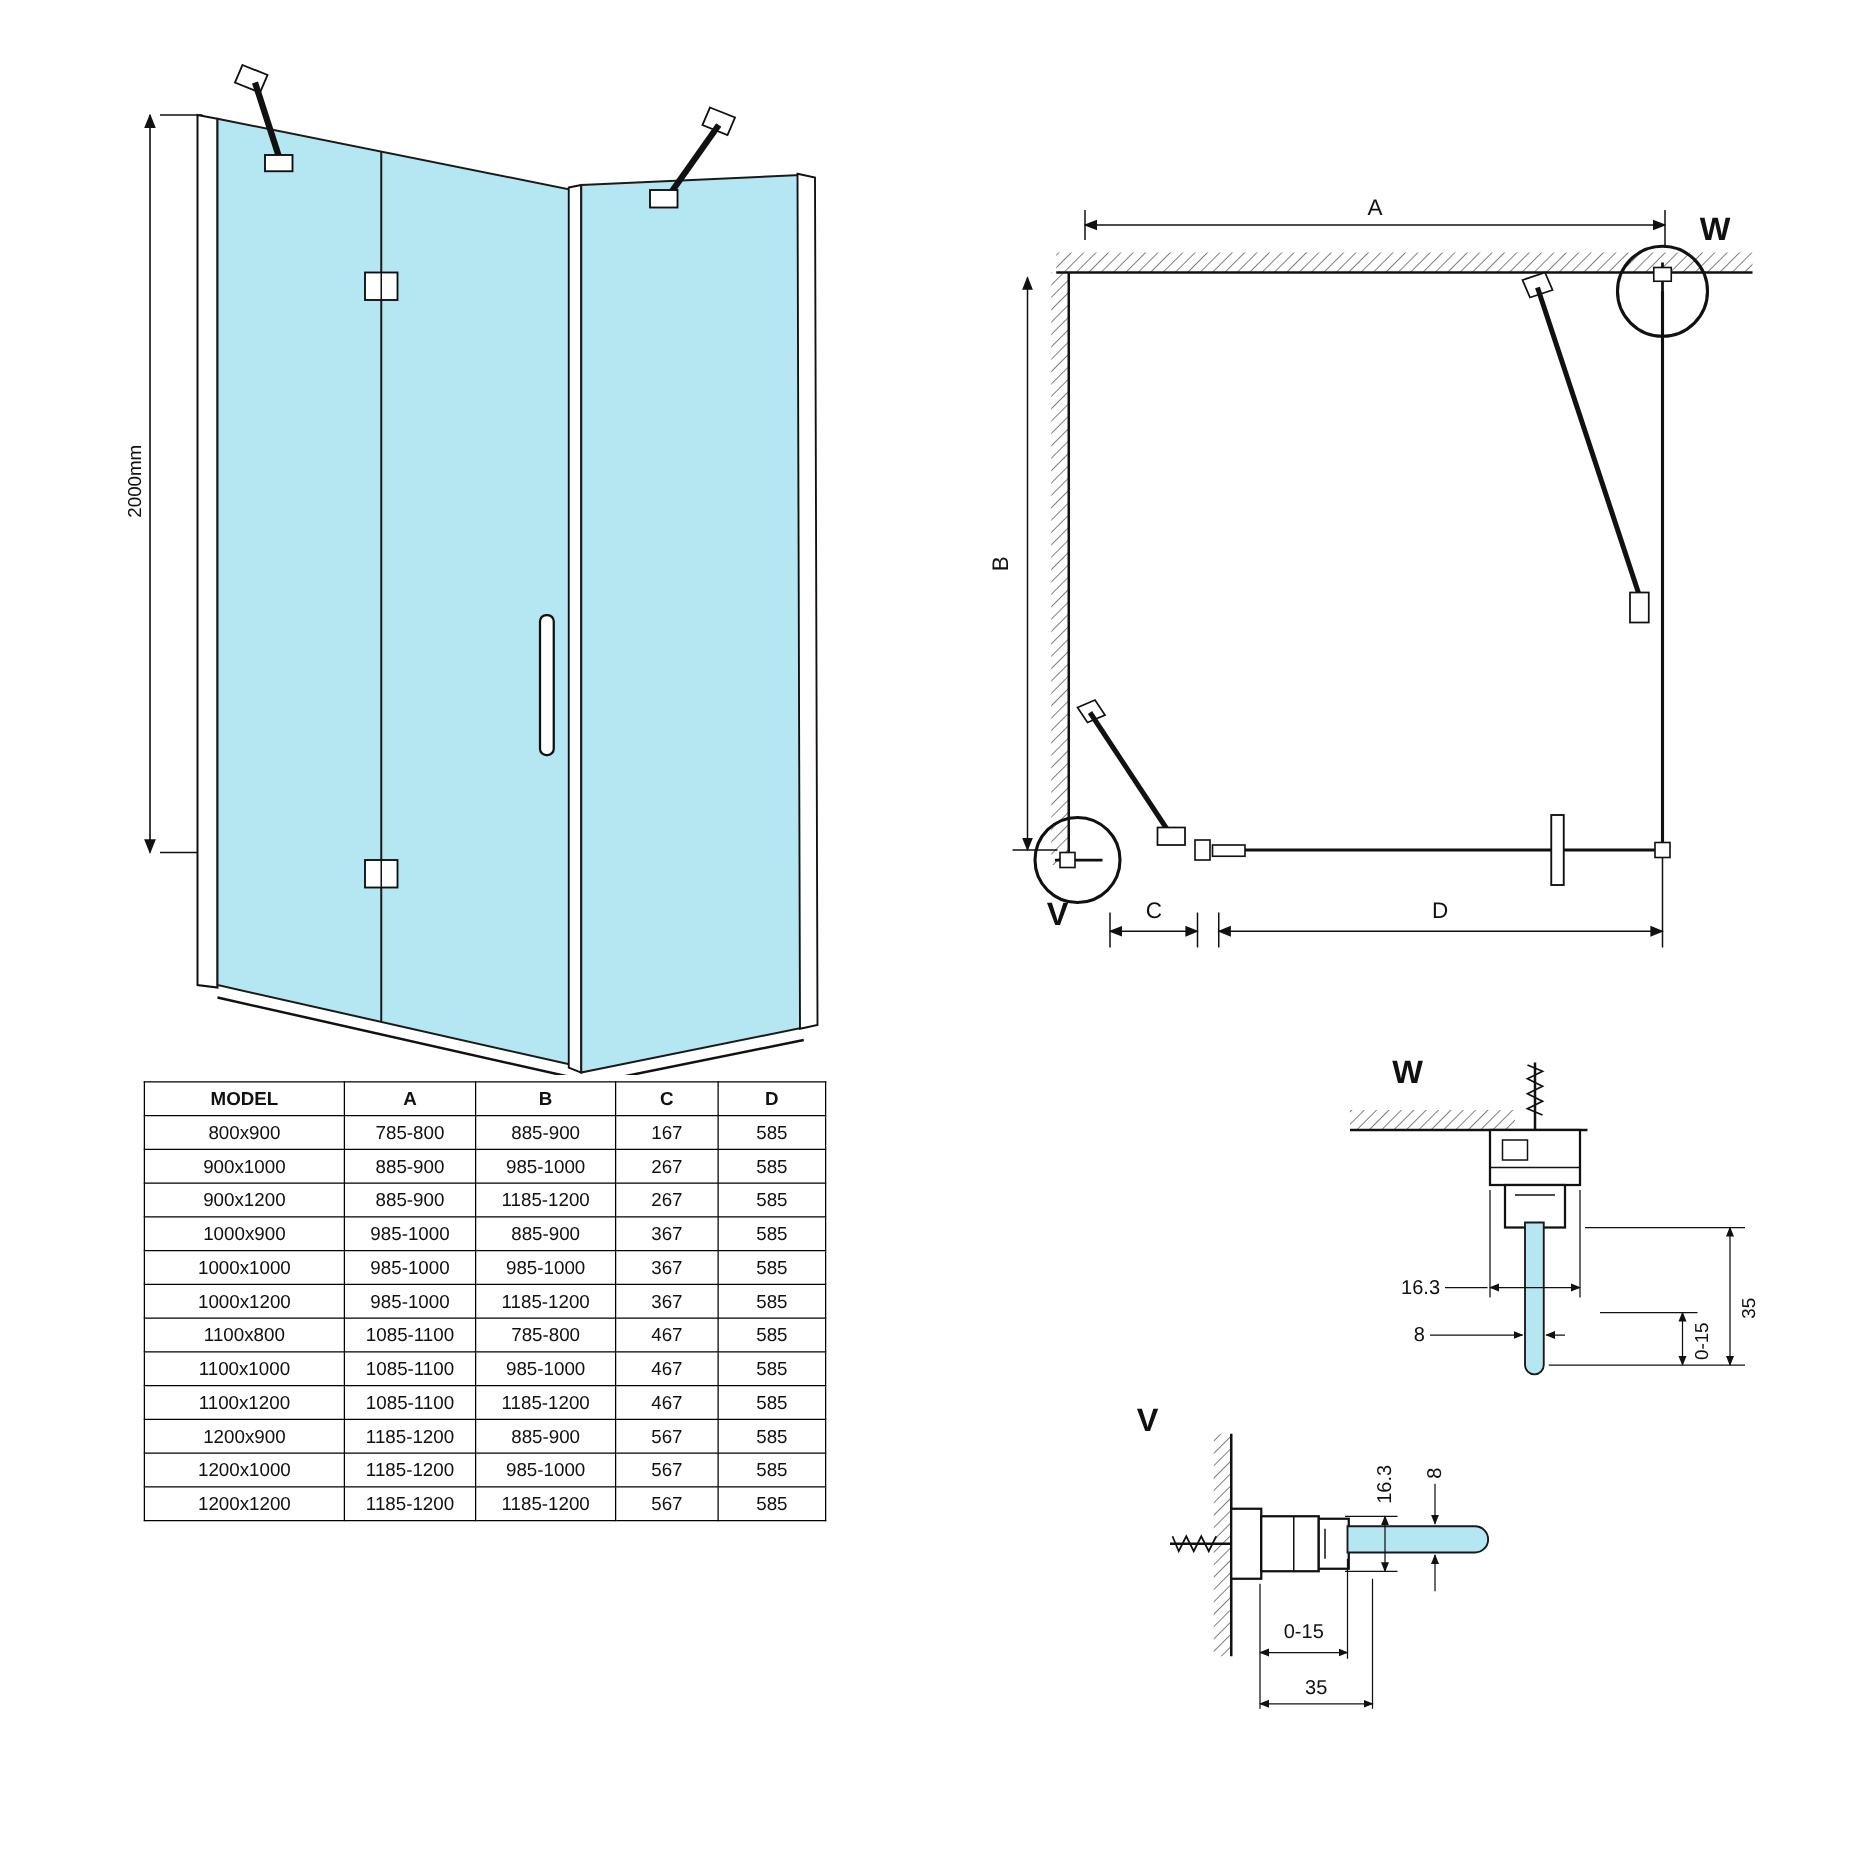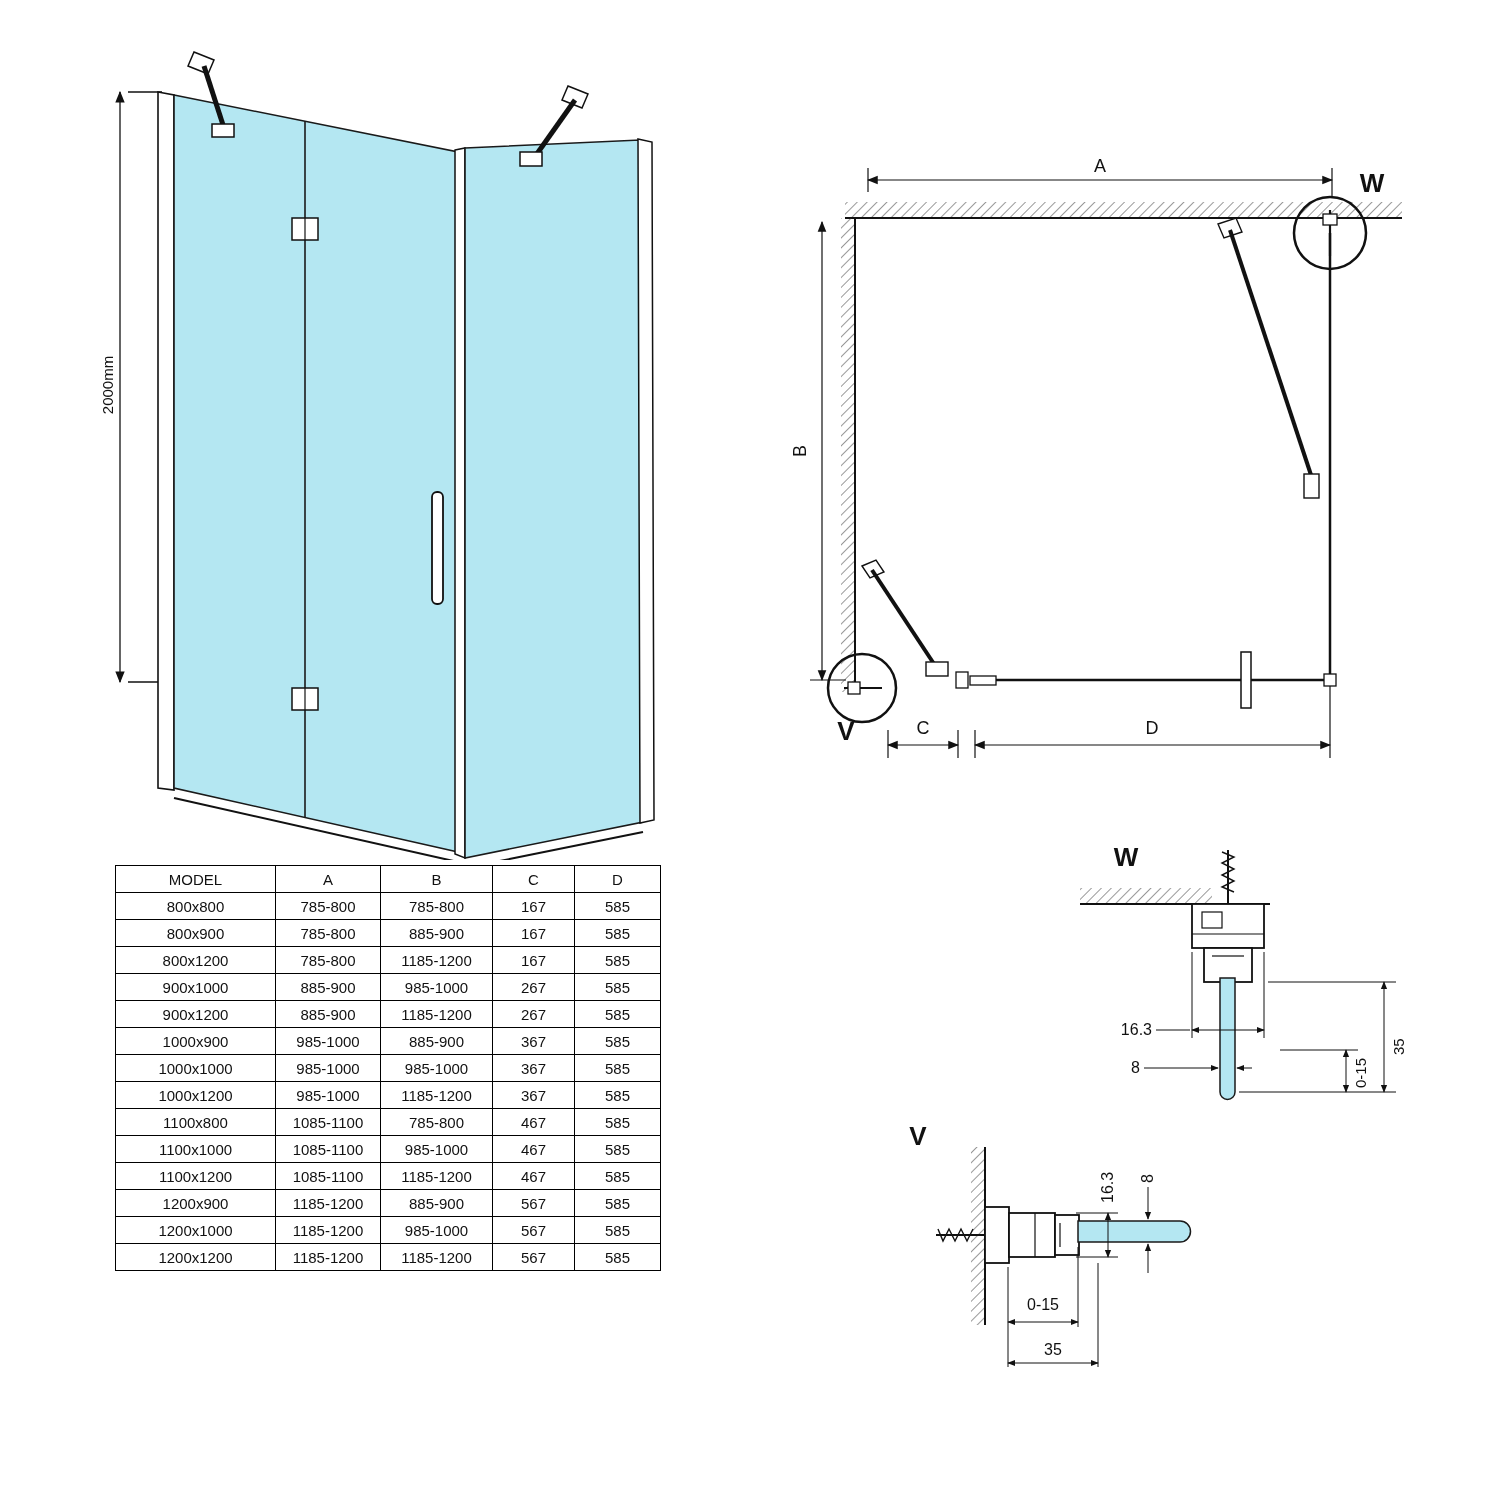--- a/index.html
+++ b/index.html
@@ -6,21 +6,21 @@
   #page{position:relative;width:1500px;height:1500px;background:#ffffff;
         font-family:"Liberation Sans",sans-serif;color:#111;overflow:hidden;}
   .abs{position:absolute;}
   svg text{font-family:"Liberation Sans",sans-serif;fill:#111;}
   .dim-label{font-size:18px;}
   .detail-title{font-size:26px;font-weight:bold;}
   
   #size-table{border-collapse:collapse;table-layout:fixed;width:545px;}
   #size-table th,#size-table td{border:1px solid #000;text-align:center;
       font-size:15px;height:26px;padding:0 2px;white-space:nowrap;}
-  #size-table th{font-weight:normal;}
+  #size-table th{font-weight:bold;}
 </style>
 </head>
 <body>
 
 <div id="page">
 
   <svg class="abs" style="left:100px;top:40px;" width="580" height="820" viewBox="0 0 580 820">
     <defs>
       <marker id="aA" viewBox="0 0 10 10" refX="9" refY="5" markerWidth="9" markerHeight="9" orient="auto-start-reverse">
         <path d="M0,1 L10,5 L0,9 z" fill="#111"></path>
@@ -282,37 +282,23 @@
         <tr>
             <th>MODEL</th>
             <th>A</th>
             <th>B</th>
             <th>C</th>
             <th>D</th>
           </tr>
       </thead>
       <tbody>
           <tr>
-            <td>800x800</td>
-            <td>785-800</td>
-            <td>785-800</td>
-            <td>167</td>
-            <td>585</td>
-          </tr>
-          <tr>
             <td>800x900</td>
             <td>785-800</td>
             <td>885-900</td>
-            <td>167</td>
-            <td>585</td>
-          </tr>
-          <tr>
-            <td>800x1200</td>
-            <td>785-800</td>
-            <td>1185-1200</td>
             <td>167</td>
             <td>585</td>
           </tr>
           <tr>
             <td>900x1000</td>
             <td>885-900</td>
             <td>985-1000</td>
             <td>267</td>
             <td>585</td>
           </tr>

